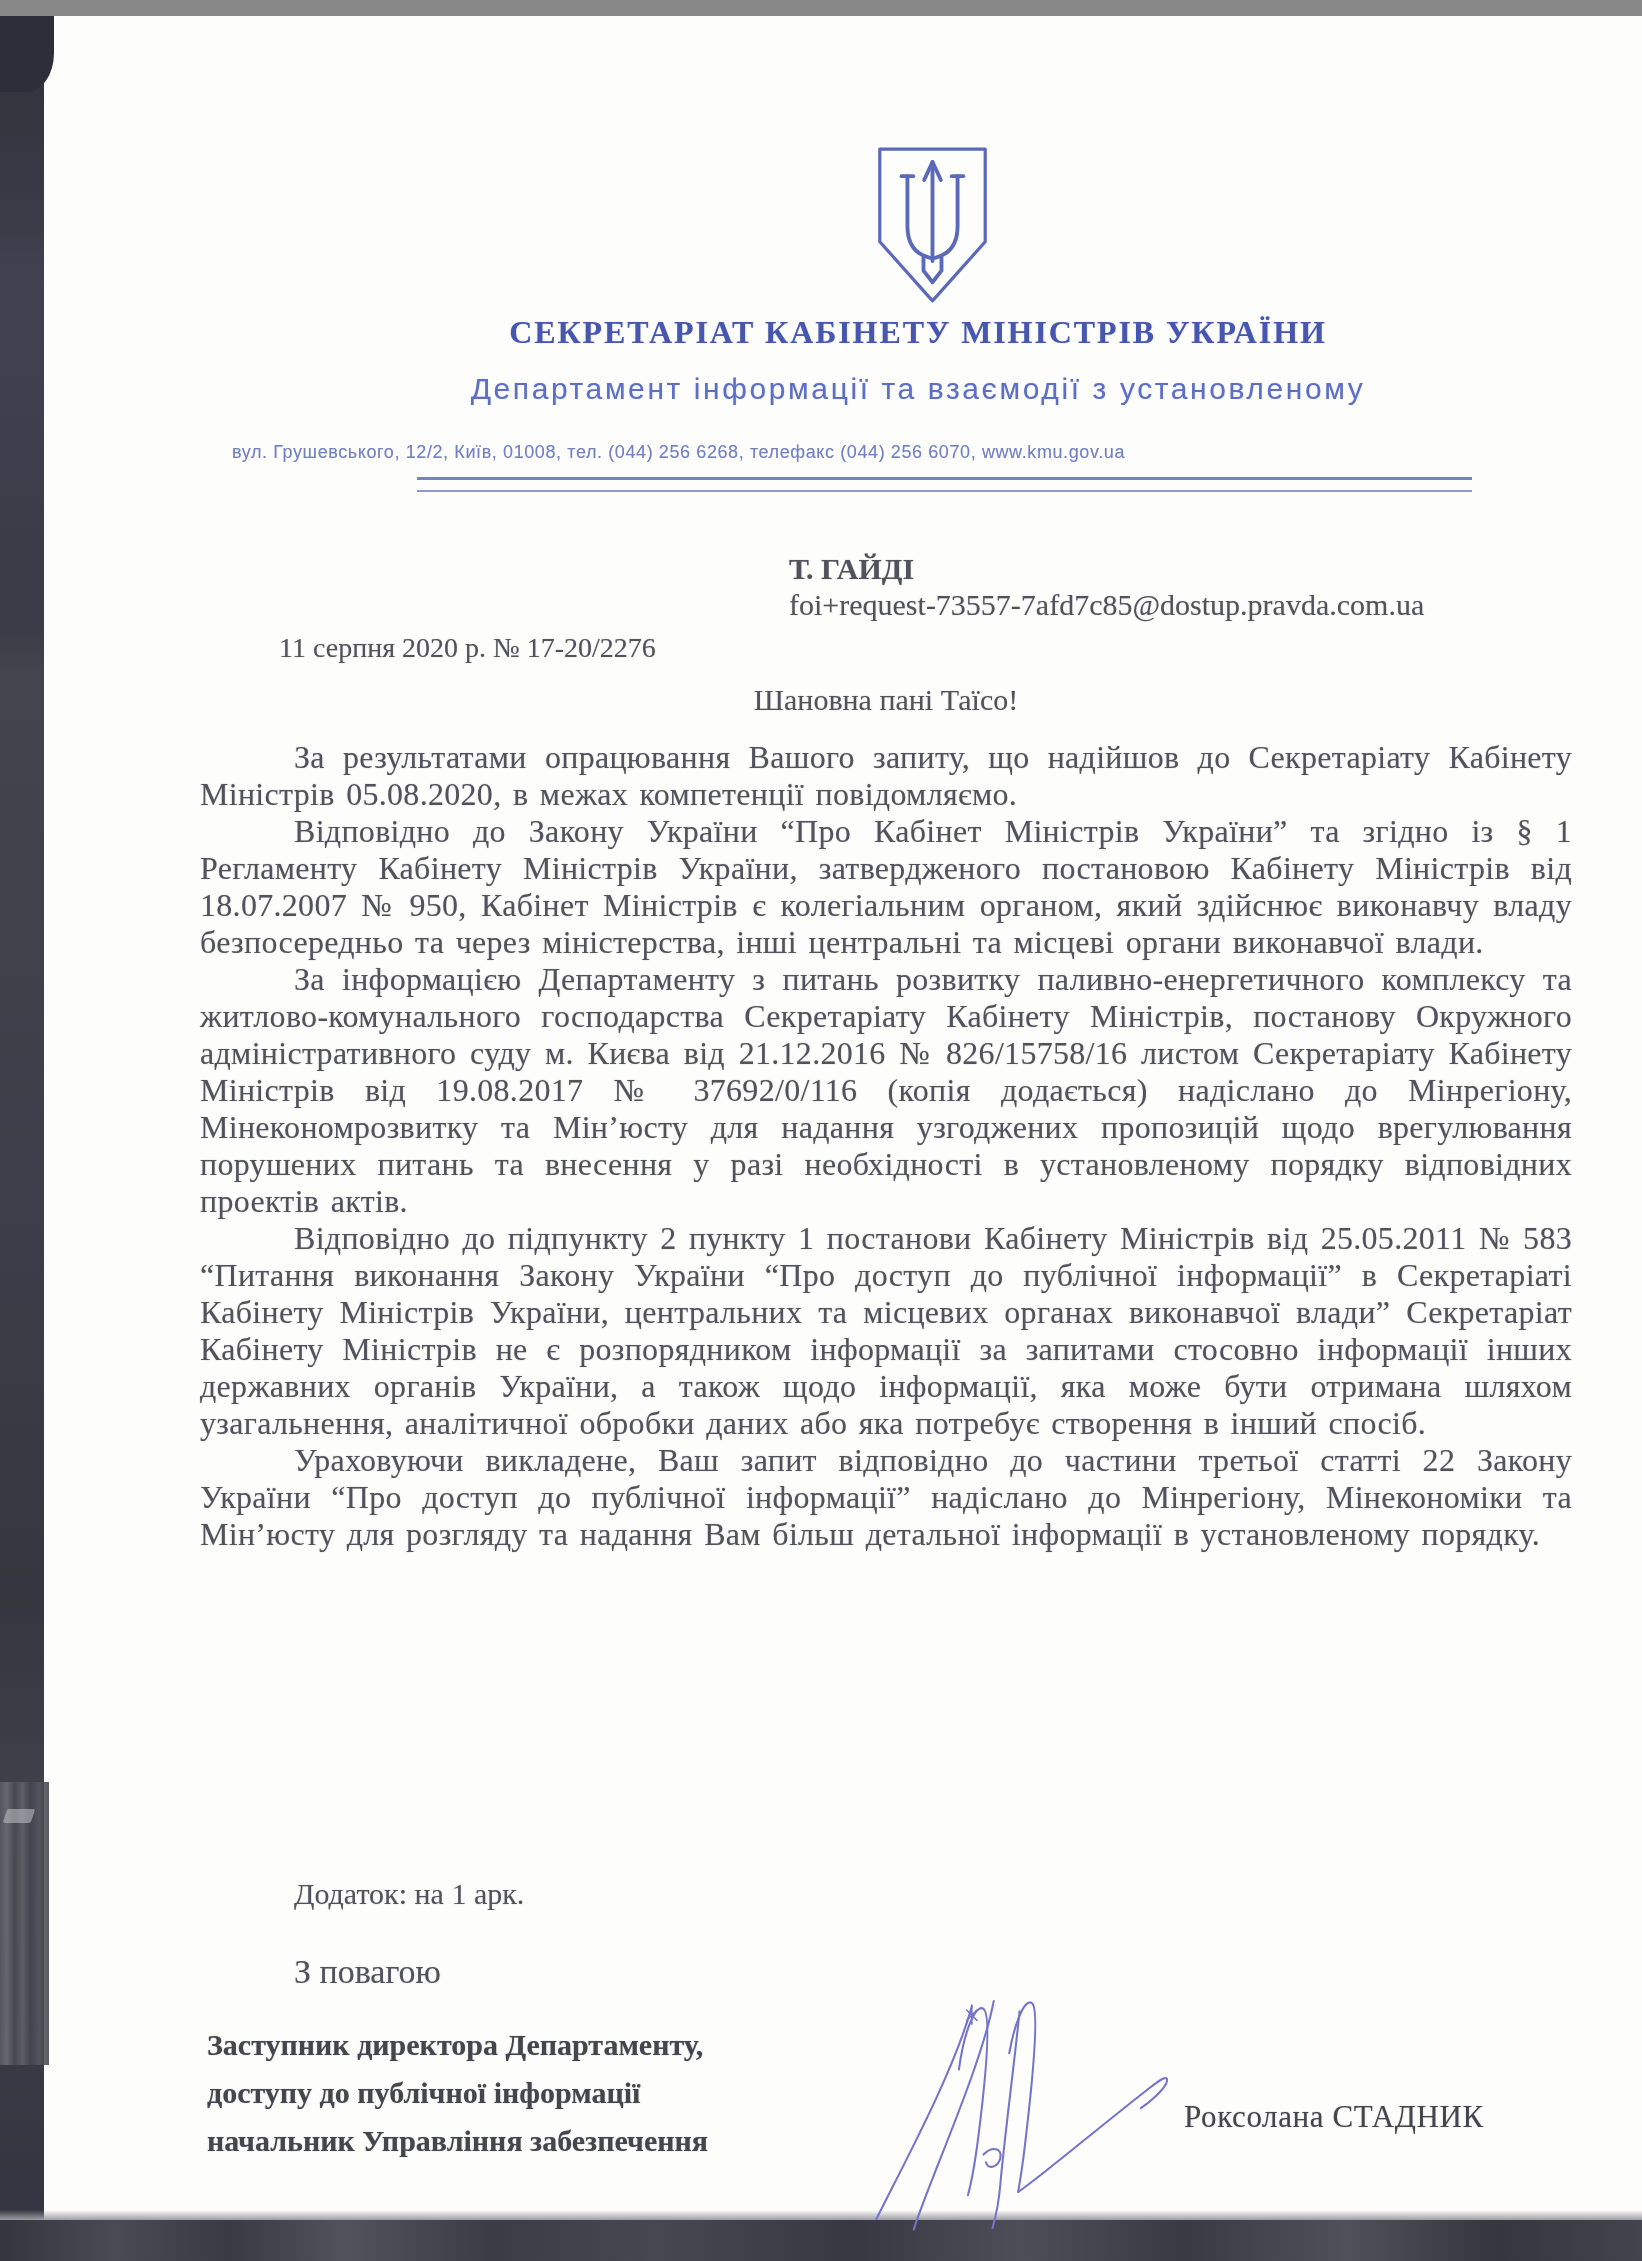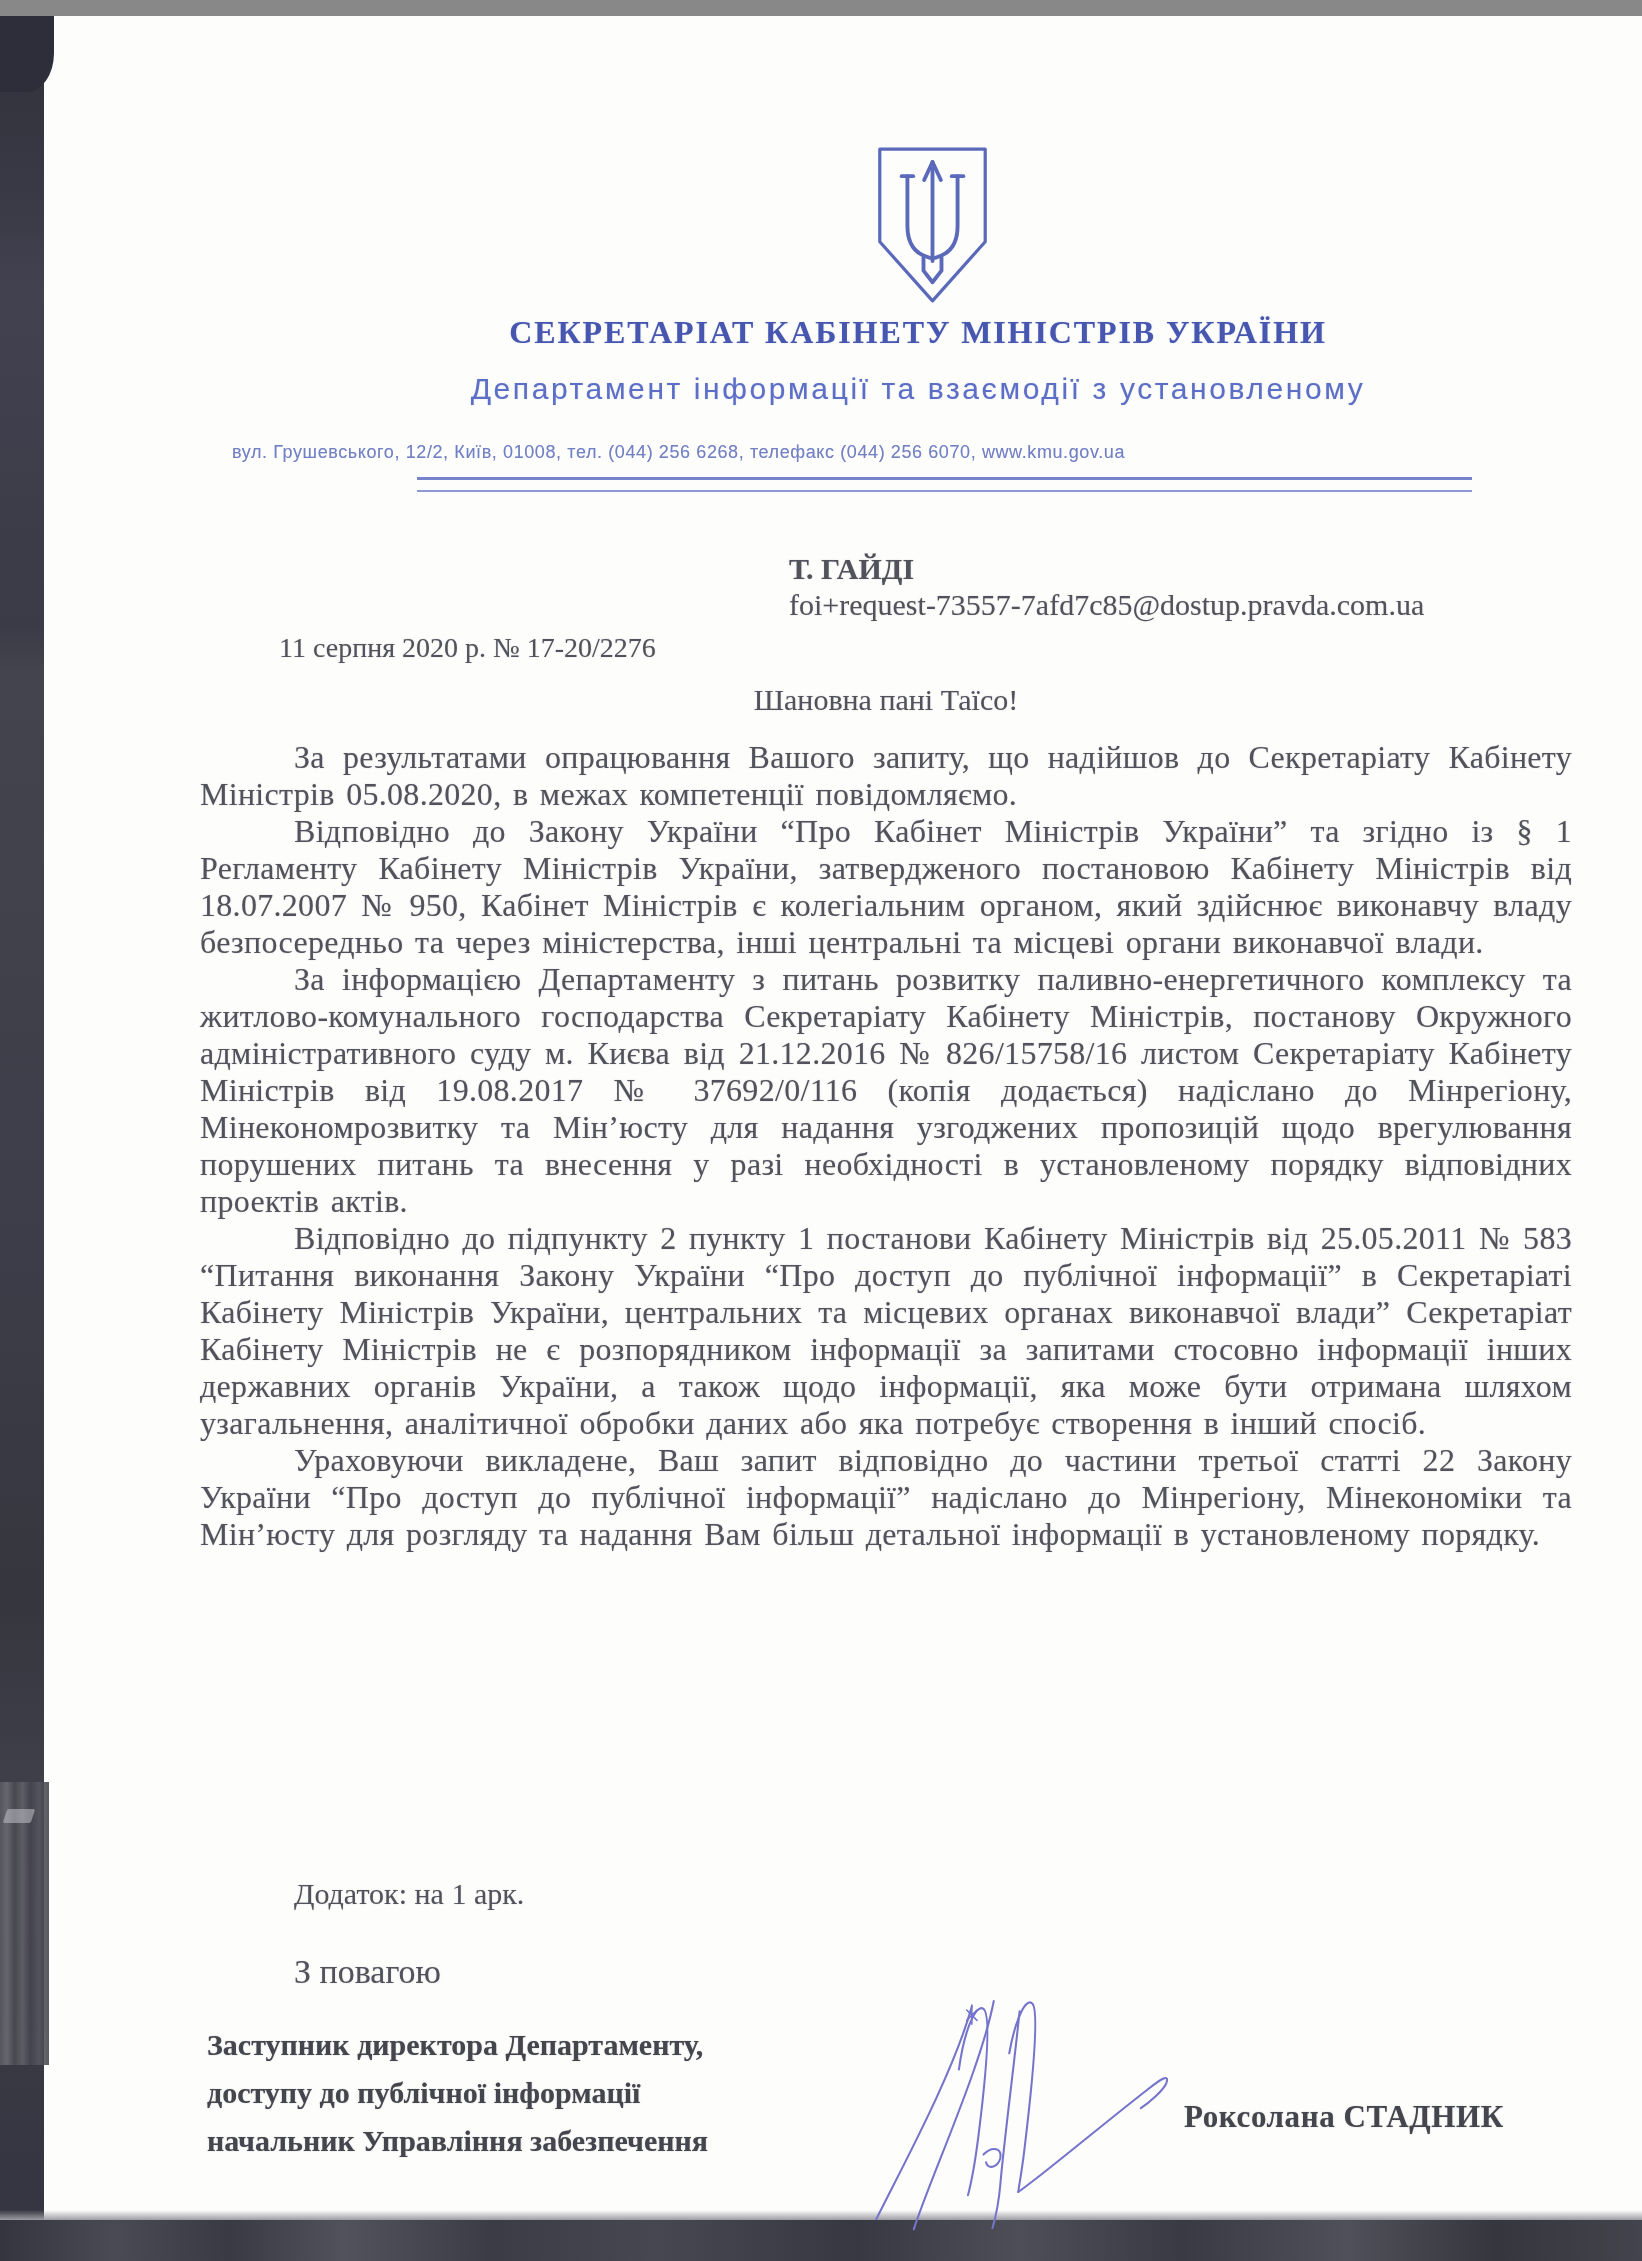--- a/index.html
+++ b/index.html
@@ -87,21 +87,21 @@
   .body-text p{margin:0;text-indent:94px;}
   .attachment{position:absolute;left:294px;top:1861px;font-size:30px;}
   .closing{position:absolute;left:294px;top:1937px;font-size:34px;}
   
   .signer-title{
     position:absolute;left:207px;top:2005px;width:631px;
     font-size:30px;font-weight:bold;line-height:48px;
     color:var(--signer-gray);text-shadow:0 0 1.3px rgba(70,70,85,.4);
   }
   .signer-name{
-    position:absolute;left:1184px;top:2083px;font-size:31px;font-weight:bold;letter-spacing:0.6px;
+    position:absolute;left:1184px;top:2083px;font-size:31px;font-weight:normal;letter-spacing:0.6px;
     color:var(--signer-gray);text-shadow:0 0 1.3px rgba(70,70,85,.4);
   }
   .signature-svg{position:absolute;left:857px;top:1976px;width:329px;height:258px;color:var(--ink-blue);}
 </style>
 </head>
 <body>
 
 <div class="page">
 
   <div class="band-left"></div>

